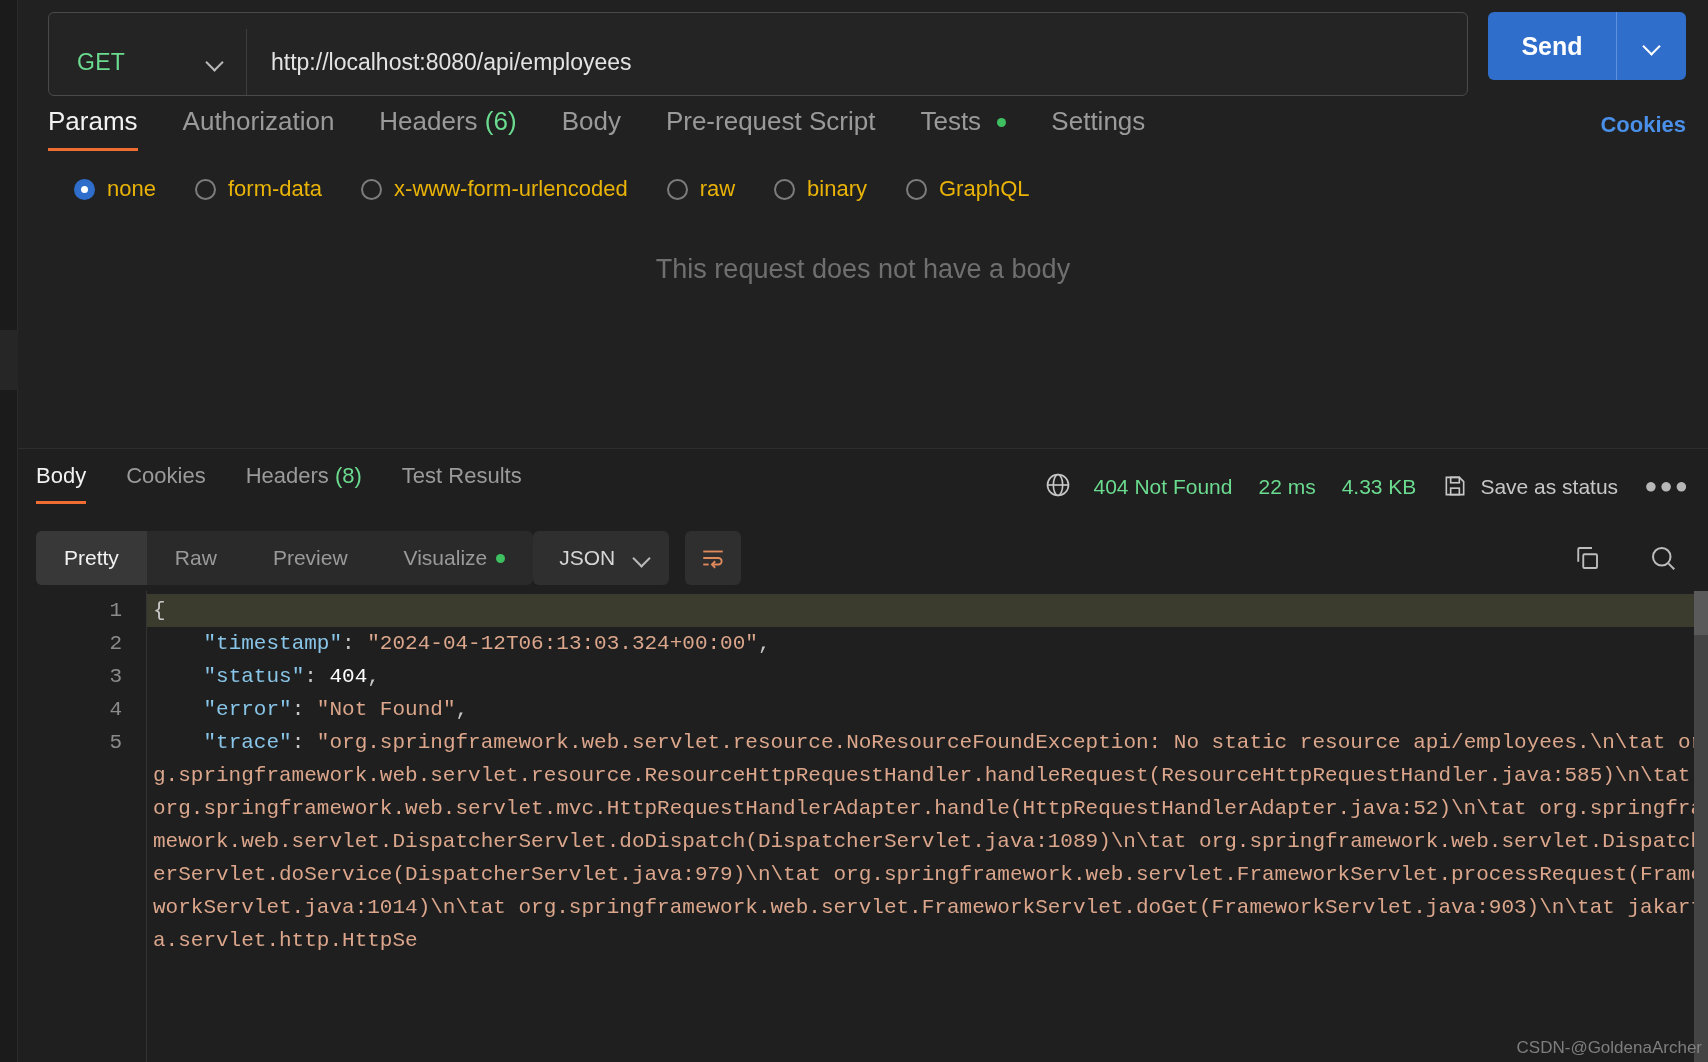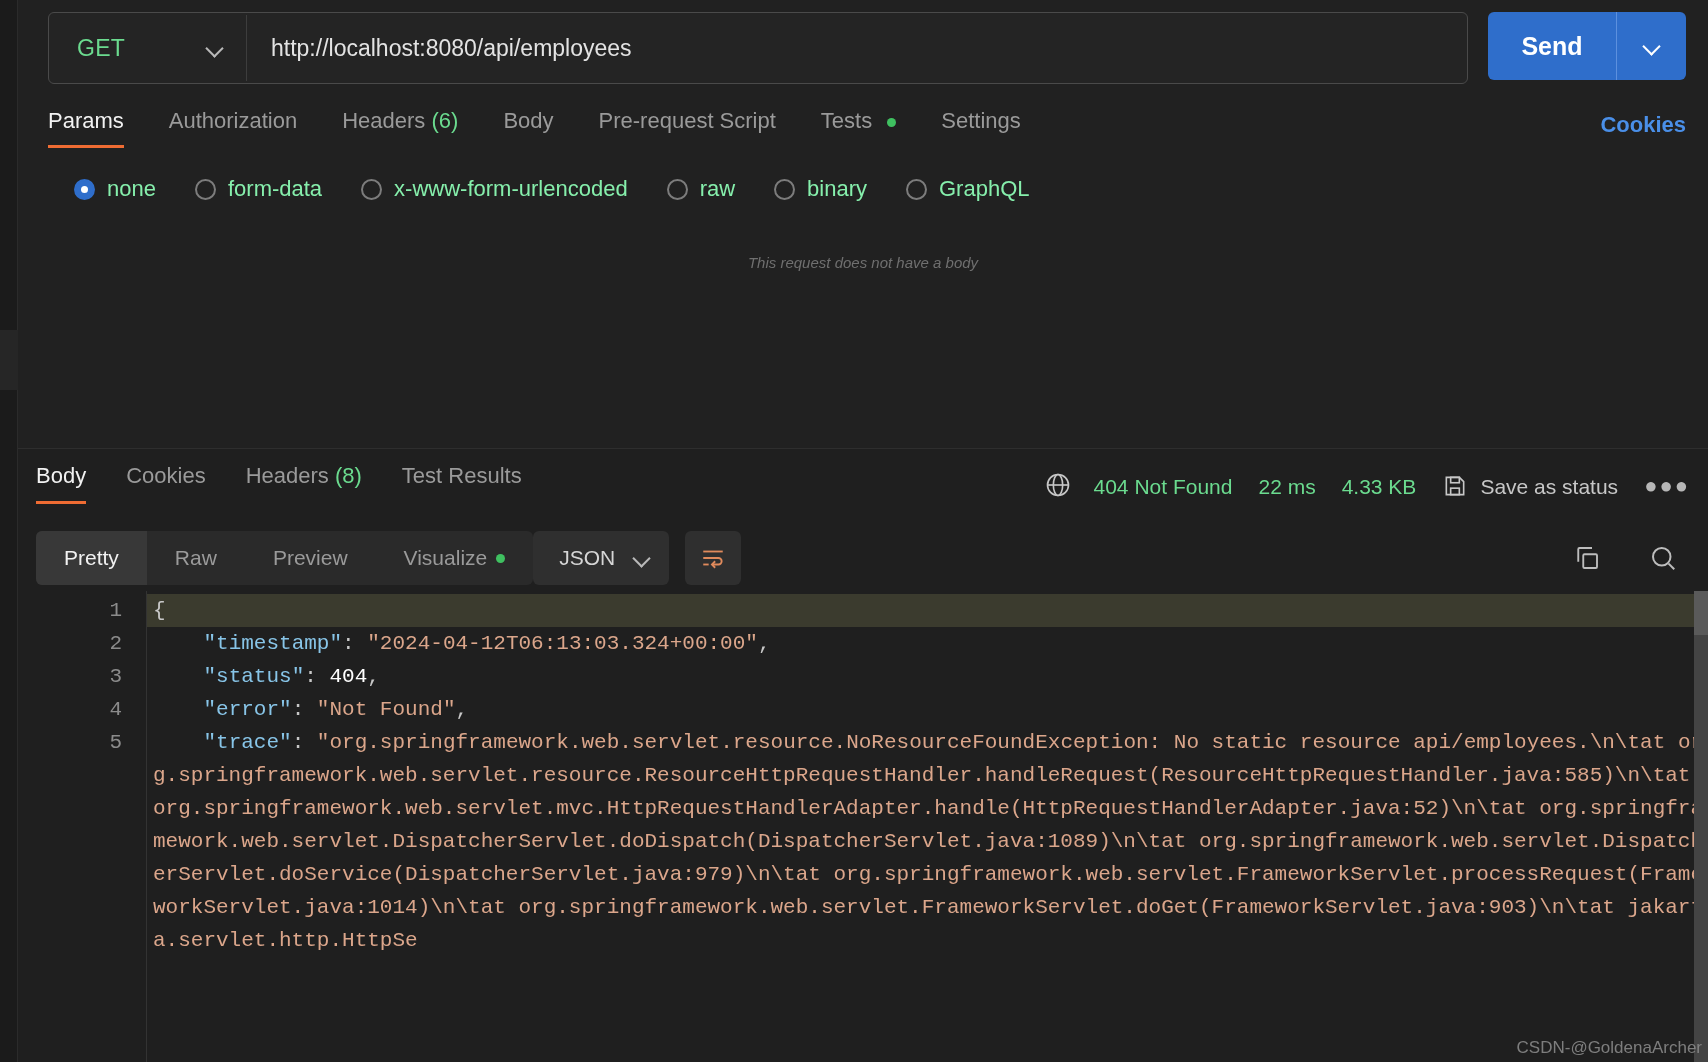--- a/index.html
+++ b/index.html
@@ -19,22 +19,22 @@
   .left-rail-thumb {
     position: absolute; left: 0; top: 330px; width: 18px; height: 60px;
     background: #262626;
   }
 
   
   .req-area { position: absolute; left: 18px; top: 0; right: 0; height: 448px; background: #212121; }
 
   .url-row { position: absolute; left: 30px; top: 12px; right: 22px; height: 68px; display: flex; }
   .url-bar {
-    flex: 1; height: 72px; border: 1px solid #4a4a4a; border-radius: 6px;
-    background: #242424; display: flex; align-items: center;
+    flex: 1; height: 84px; border: 1px solid #4a4a4a; border-radius: 6px;
+    background: #242424; display: flex; align-items: flex-end;
   }
   .method-box {
     width: 198px; height: 66px; display: flex; align-items: center;
     justify-content: space-between; padding: 0 22px 0 28px; cursor: pointer;
     border-right: 1px solid #3d3d3d;
   }
   .method-label { color: #6bdb8f; font-size: 23px; letter-spacing: .3px; }
   .chev { width: 18px; height: 18px; position: relative; }
   .chev::before {
     content: ""; position: absolute; left: 2px; top: 3px;
@@ -58,21 +58,21 @@
     cursor: pointer;
   }
   .send-split .chev::before { border-color: #ffffff; }
 
   
   .req-tabs {
     position: absolute; left: 30px; top: 100px; right: 22px; height: 56px;
     display: flex; align-items: center;
   }
   .rtab {
-    color: #9a9a9a; font-size: 22px; margin-right: 45px; position: relative;
+    color: #9a9a9a; font-size: 26px; margin-right: 45px; position: relative;
     padding-bottom: 14px; cursor: pointer; white-space: nowrap;
   }
   .rtab.active { color: #f2f2f2; }
   .rtab.active::after {
     content: ""; position: absolute; left: 0; right: 0; bottom: 0;
     height: 3px; background: #ef6c33;
   }
   .cnt { color: #6bdb8f; }
   .dot-green {
     display: inline-block; width: 9px; height: 9px; border-radius: 50%;
@@ -88,25 +88,25 @@
   .radio-item { display: flex; align-items: center; margin-right: 39px; cursor: pointer; }
   .radio {
     width: 21px; height: 21px; border-radius: 50%; border: 2px solid #7c7c7c;
     margin-right: 12px; position: relative; flex: none;
   }
   .radio.sel { border-color: #2f6ecb; background: #2f6ecb; }
   .radio.sel::after {
     content: ""; position: absolute; left: 5px; top: 5px; width: 7px; height: 7px;
     border-radius: 50%; background: #fff;
   }
-  .radio-label { color: #86efac; font-size: 22px; white-space: nowrap; }
+  .radio-label { color: #eab308; font-size: 22px; white-space: nowrap; }
 
   .no-body-msg {
     position: absolute; left: 0; right: 0; top: 254px; text-align: center;
-    color: #6f6f6f; font-size: 15px; font-style: italic;
+    color: #6f6f6f; font-size: 27px;
   }
 
   
   .divider { position: absolute; left: 18px; right: 0; top: 448px; height: 1px; background: #2e2e2e; }
   .resp-area { position: absolute; left: 18px; top: 449px; right: 0; bottom: 0; background: #1f1f1f; }
 
   .resp-head { position: absolute; left: 0; top: 0; right: 0; height: 76px; }
   .resp-tabs { position: absolute; left: 18px; top: 14px; display: flex; align-items: center; }
   .rstab {
     color: #9a9a9a; font-size: 22px; margin-right: 40px; position: relative;

